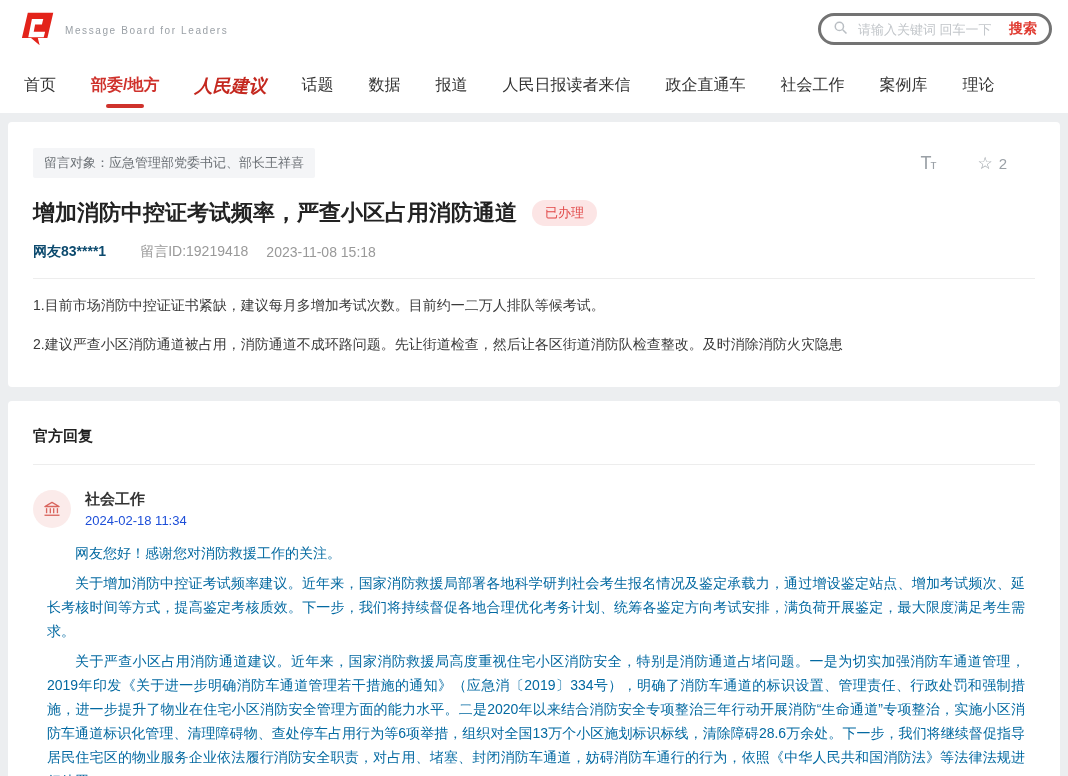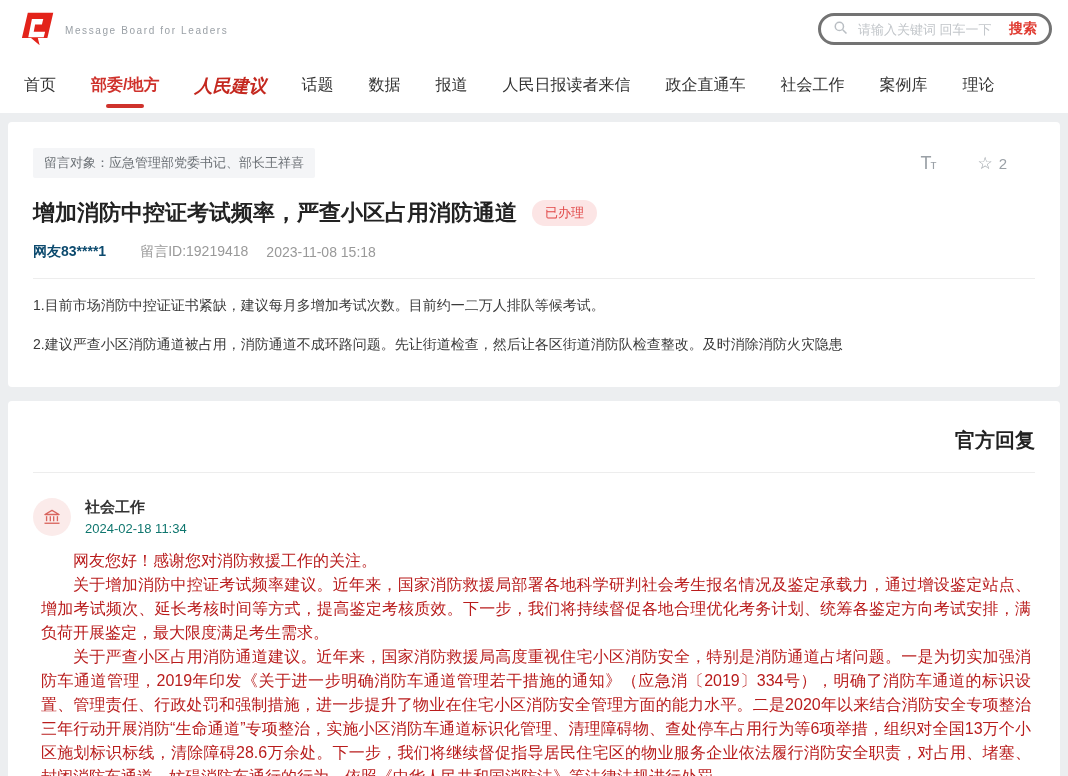--- a/index.html
+++ b/index.html
@@ -78,33 +78,33 @@
     background:#fce5e5; color:#e14848; font-size:13px;
     padding:4px 13px; border-radius:14px; white-space:nowrap;
   }
   .meta { margin-top:15px; font-size:14px; color:#999; display:flex; align-items:center; }
   .meta .author { color:#0c4a6e; font-weight:700; margin-right:34px; }
   .meta .msg-id { margin-right:18px; }
   .divider { border-top:1px solid #ededed; margin-top:17px; }
   .msg-body { margin-top:8px; }
   .msg-body p { margin:13px 0 0; font-size:14px; color:#3a3a3a; line-height:26px; }
   
-  .section-title { font-size:20px; font-weight:700; color:#222;text-align:right; }
+  .section-title { font-size:15px; font-weight:700; color:#222; }
   .reply-divider { border-top:1px solid #ededed; margin-top:18px; }
   .reply-head { margin-top:25px; display:flex; gap:14px; align-items:flex-start; }
   .avatar {
     width:38px; height:38px; border-radius:50%; background:#fbebea;
     display:flex; align-items:center; justify-content:center; flex:none;
   }
   .avatar svg { width:20px; height:20px; }
   .agency-name { font-size:15px; font-weight:700; color:#333; line-height:1.2; }
-  .reply-date { font-size:13px; color:#0f766e; margin-top:5px; }
+  .reply-date { font-size:13px; color:#1d4ed8; margin-top:5px; }
   .reply-body { margin-top:13px; padding-left:8px; padding-right:4px; }
   .reply-body p {
-    margin:0; text-indent:2em; font-size:16px; color:#b91c1c;
+    margin:6px; text-indent:2em; font-size:14px; color:#0369a1;
     line-height:24px; text-align:justify;
   }
   .bottom-divider { border-top:1px solid #ededed; margin-top:16px; }
 </style>
 </head>
 <body>
 
 <div class="header">
   <div class="logo">
     <span class="logo-icon">

